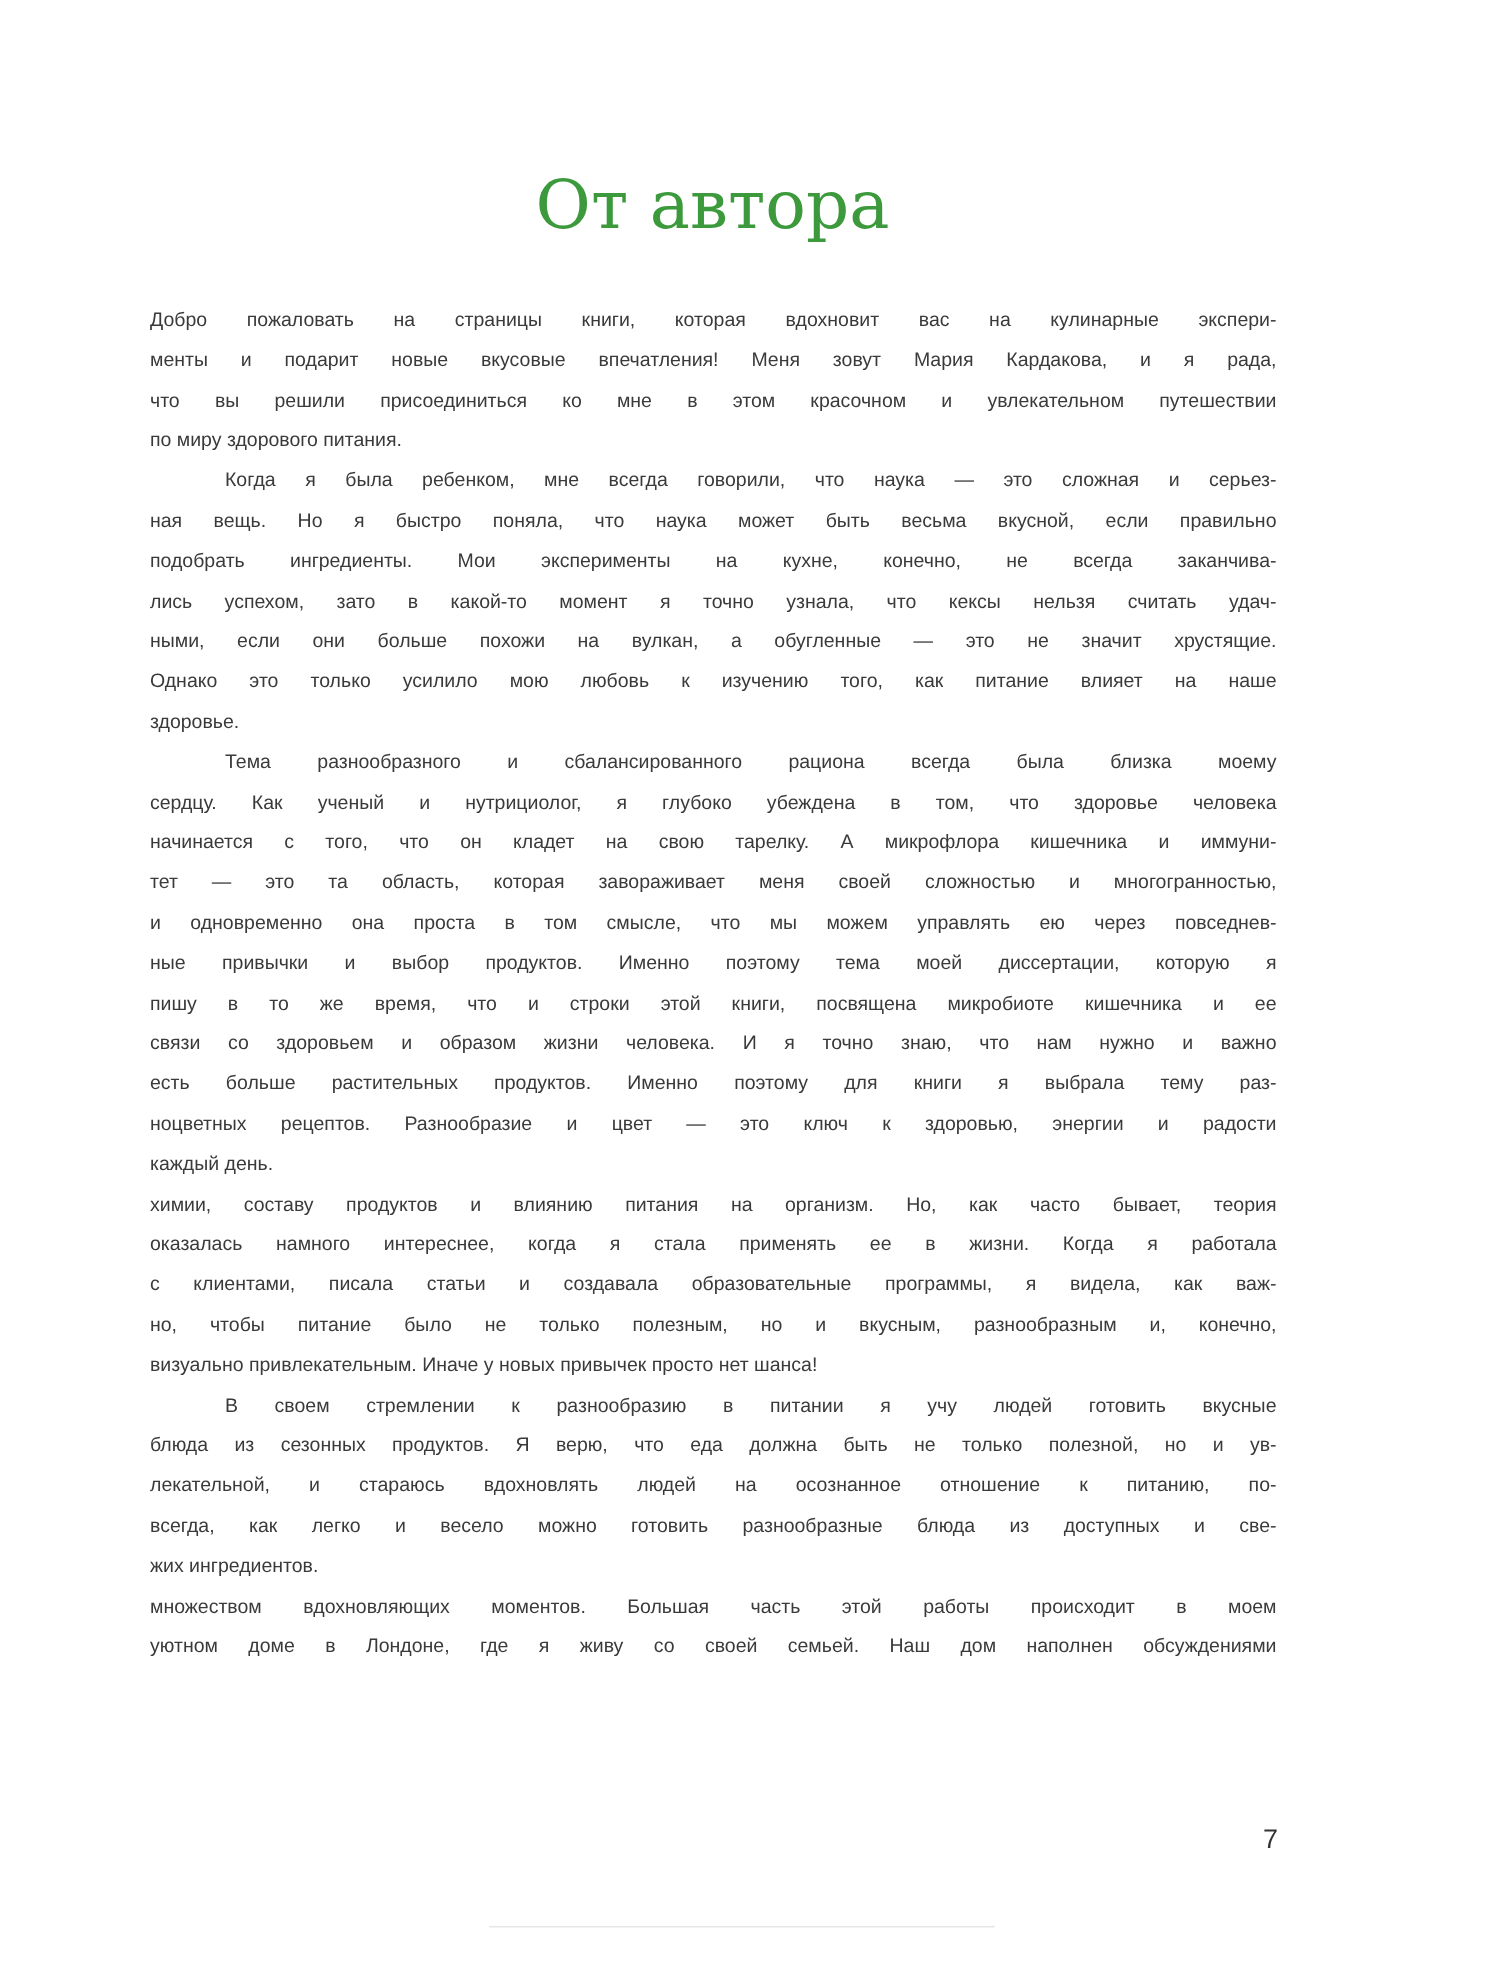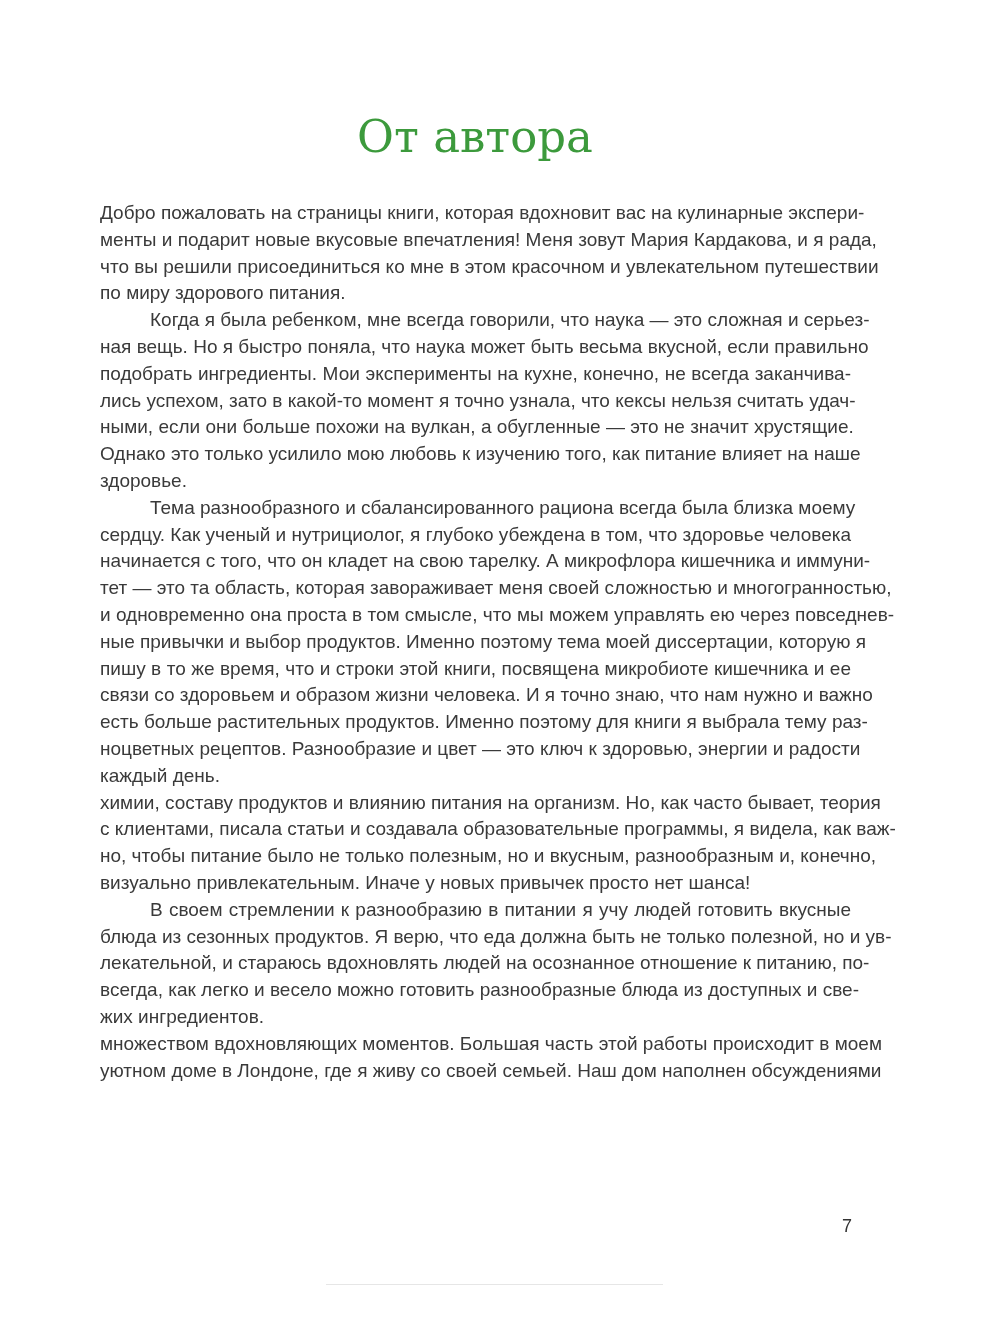--- a/index.html
+++ b/index.html
@@ -32,21 +32,21 @@
       color: #3c9a3c;
       letter-spacing: 0px;
       margin: 0;
     }
     .body-text {
       position: absolute;
       left: 100px;
       top: 200px;
       width: 751px;
       font-family: "Liberation Sans", "DejaVu Sans", sans-serif;
-      font-size: 19px;
+      font-size: 13px;
       line-height: 26.8px;
       color: #3a3a3a;
     }
     .line {
       display: block;
       white-space: nowrap;
       text-align: justify;
       text-align-last: justify;
       height: 26.8px;
     }
@@ -109,20 +109,21 @@
       <span class="line">ные привычки и выбор продуктов. Именно поэтому тема моей диссертации, которую я</span>
       <span class="line">пишу в то же время, что и строки этой книги, посвящена микробиоте кишечника и ее</span>
       <span class="line">связи со здоровьем и образом жизни человека. И я точно знаю, что нам нужно и важно</span>
       <span class="line">есть больше растительных продуктов. Именно поэтому для книги я выбрала тему раз-</span>
       <span class="line">ноцветных рецептов. Разнообразие и цвет — это ключ к здоровью, энергии и радости</span>
       <span class="line last">каждый день.</span>
     </div>
 
     <div>
       <span class="line">химии, составу продуктов и влиянию питания на организм. Но, как часто бывает, теория</span>
+      <span class="line">оказалась намного интереснее, когда я стала применять ее в жизни. Когда я работала</span>
       <span class="line">с клиентами, писала статьи и создавала образовательные программы, я видела, как важ-</span>
       <span class="line">но, чтобы питание было не только полезным, но и вкусным, разнообразным и, конечно,</span>
       <span class="line last">визуально привлекательным. Иначе у новых привычек просто нет шанса!</span>
     </div>
 
     <div>
       <span class="line indent">В своем стремлении к разнообразию в питании я учу людей готовить вкусные</span>
       <span class="line">блюда из сезонных продуктов. Я верю, что еда должна быть не только полезной, но и ув-</span>
       <span class="line">лекательной, и стараюсь вдохновлять людей на осознанное отношение к питанию, по-</span>
       <span class="line">всегда, как легко и весело можно готовить разнообразные блюда из доступных и све-</span>

